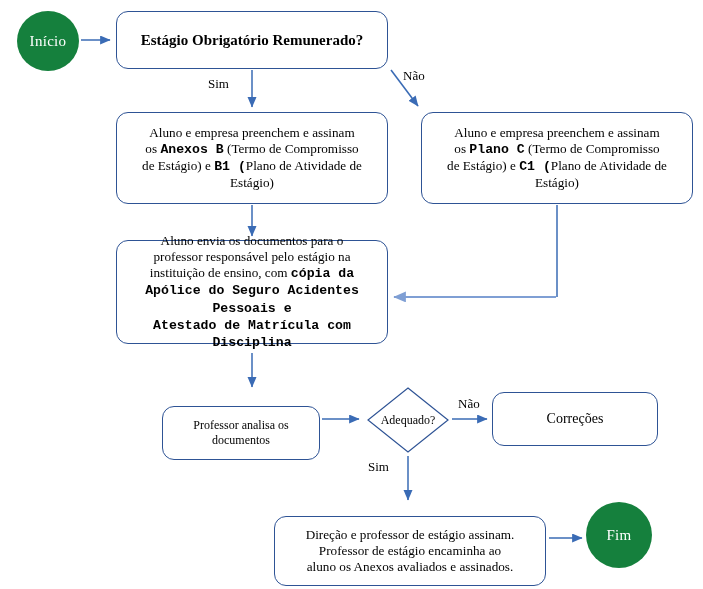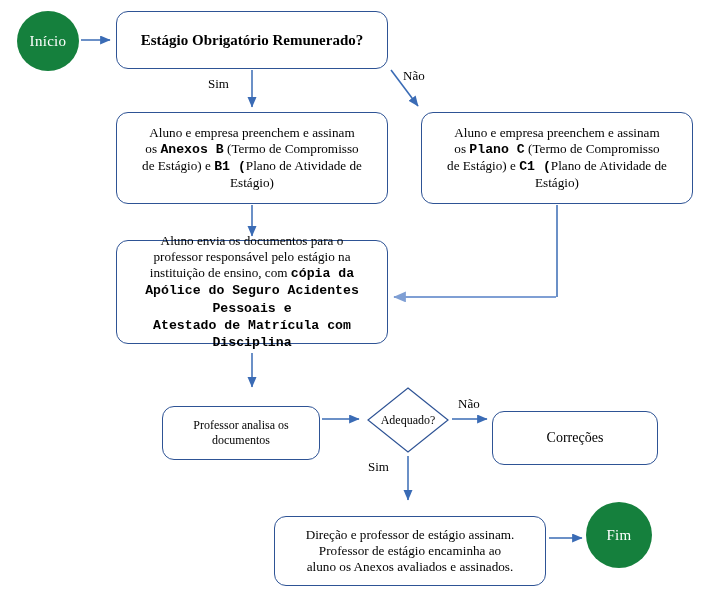--- a/index.html
+++ b/index.html
@@ -58,21 +58,21 @@
   }
 
   .t-start{left:17px;top:11px;width:62px;height:60px;}
   .t-end{left:586px;top:502px;width:66px;height:66px;font-size:15px;}
 
   .b-question{left:116px;top:11px;width:272px;height:58px;font-size:15px;font-weight:bold;}
   .b-anexob{left:116px;top:112px;width:272px;height:92px;font-size:13.2px;}
   .b-anexoc{left:421px;top:112px;width:272px;height:92px;font-size:13.2px;}
   .b-envia{left:116px;top:240px;width:272px;height:104px;font-size:13.2px;}
   .b-analisa{left:162px;top:392px;width:158px;height:54px;font-size:12px;margin-top:14px;}
-  .b-correcoes{left:492px;top:392px;width:166px;height:54px;font-size:14px;margin-top:19px;}
+  .b-correcoes{left:492px;top:392px;width:166px;height:54px;font-size:14px;}
   .b-final{left:274px;top:516px;width:272px;height:70px;font-size:13.2px;}
 
   .d-adequado{left:366px;top:386px;width:84px;height:68px;}
 </style>
 </head>
 <body>
 
 <div id="canvas">
 
   <svg id="wires" viewBox="0 0 703 589" xmlns="http://www.w3.org/2000/svg">

